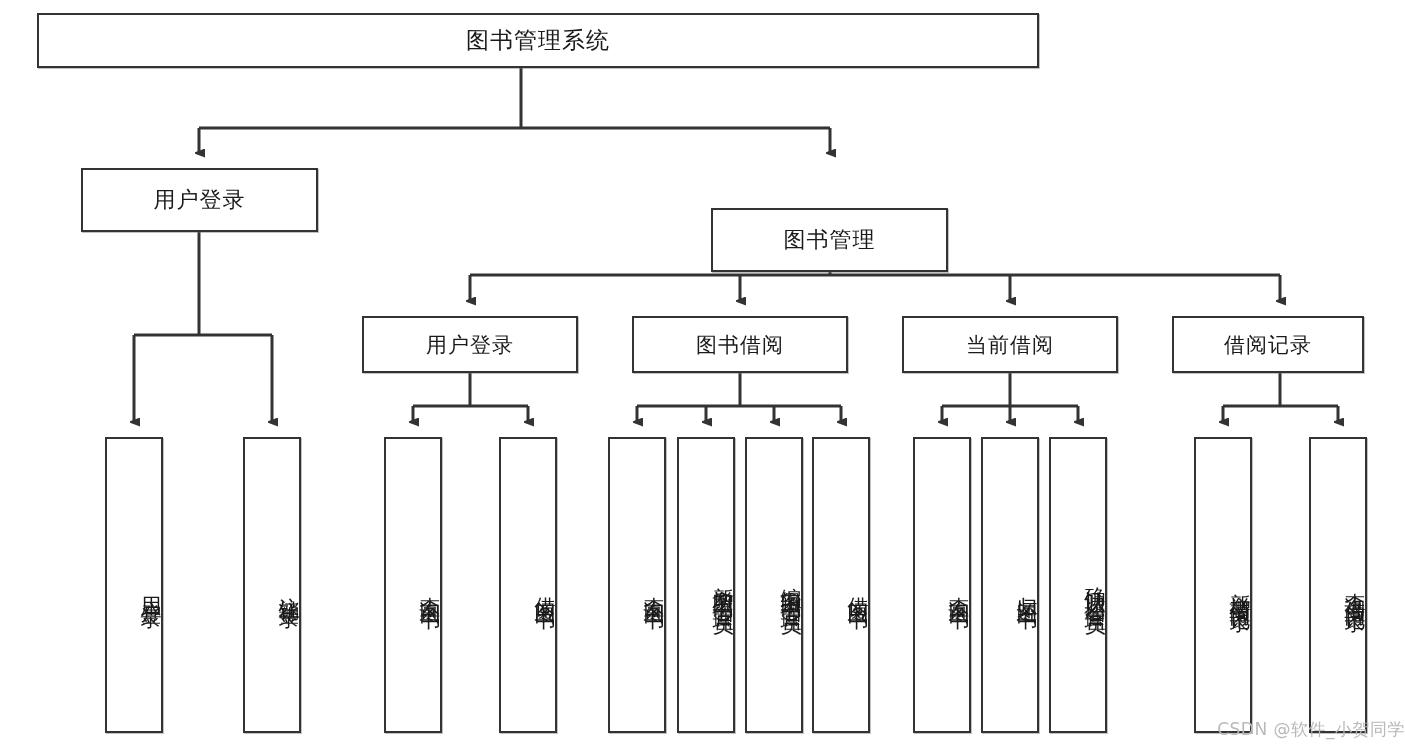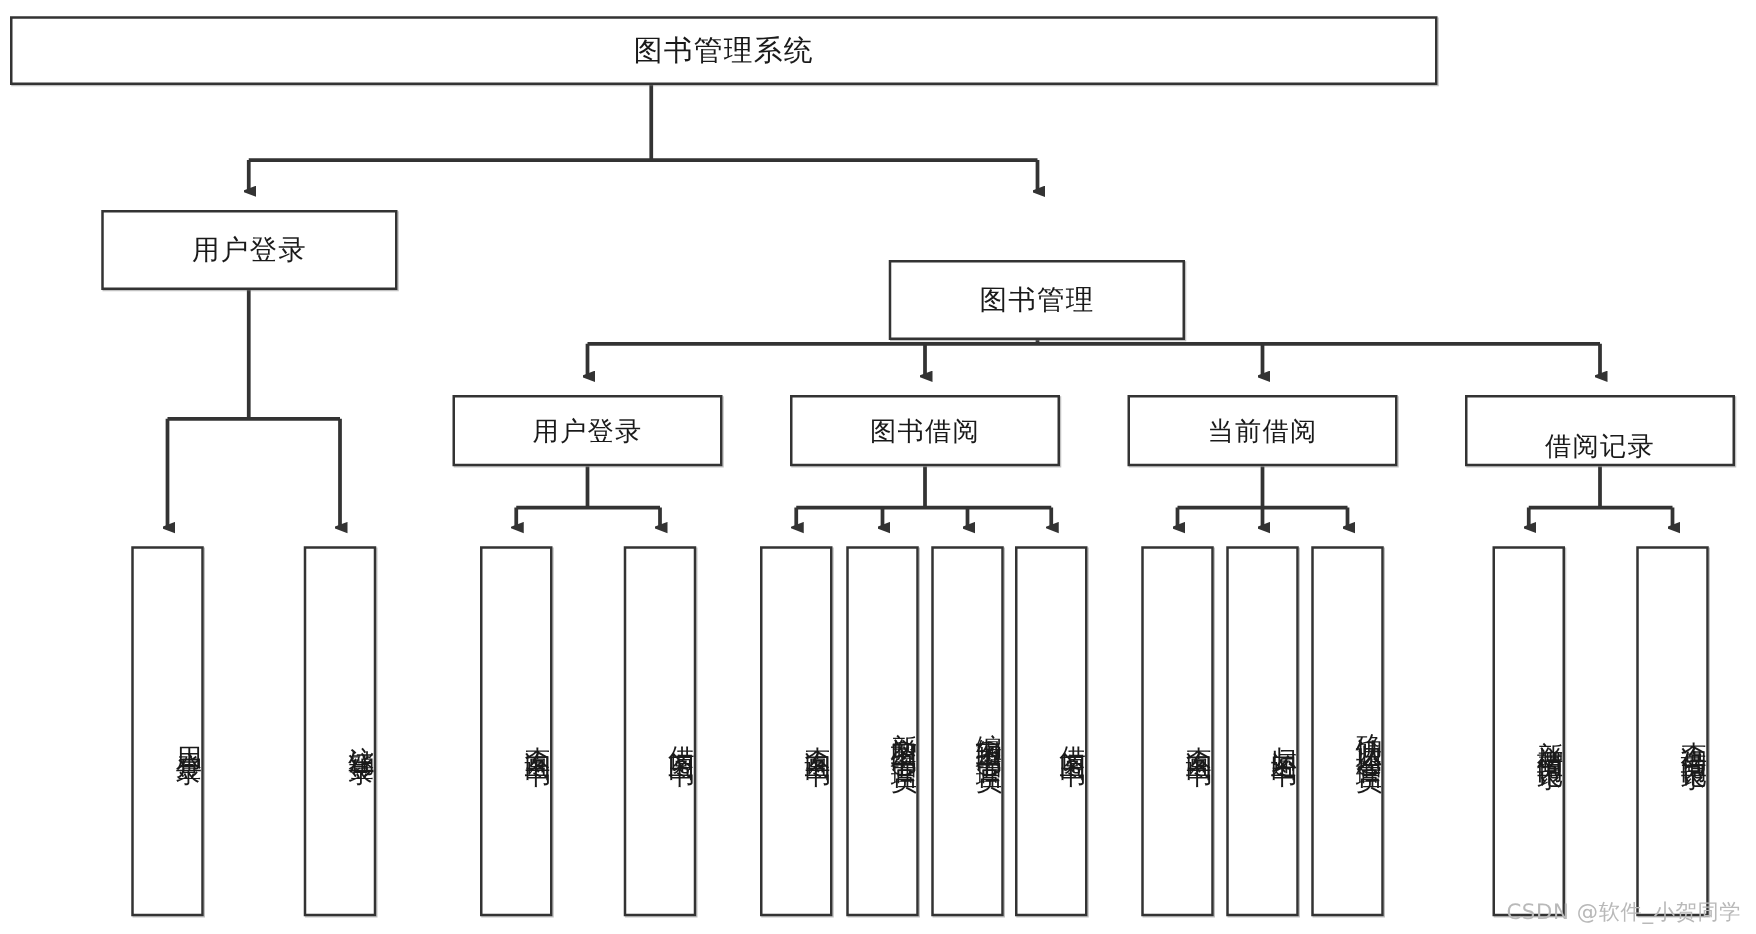--- a/index.html
+++ b/index.html
@@ -56,21 +56,21 @@
   svg.links {
     position: absolute;
     left: 0;
     top: 0;
     width: 1405px;
     height: 747px;
     pointer-events: none;
   }
   .watermark {
     position: absolute;
-    right: 12px;
+    right: 0;
     bottom: 6px;
     font-size: 17px;
     color: #b9b9b9;
     letter-spacing: 0.5px;
     white-space: nowrap;
   }
 </style>
 </head>
 <body>
 
@@ -119,41 +119,41 @@
       <path d="M1010,406 L1010,422" marker-end="url(#arrow)"></path>
       <path d="M1078,406 L1078,422" marker-end="url(#arrow)"></path>
 
       <path d="M1280,373 L1280,406"></path>
       <path d="M1223,406 L1338,406"></path>
       <path d="M1223,406 L1223,422" marker-end="url(#arrow)"></path>
       <path d="M1338,406 L1338,422" marker-end="url(#arrow)"></path>
     </g>
   </svg>
 
-  <div class="node node-root" style="left:8px; top:13px; width:1142px; height:55px;">
+  <div class="node node-root" style="left:37px; top:13px; width:1002px; height:55px;">
     <span>图书管理系统</span>
   </div>
 
   <div class="node node-l2" style="left:81px; top:168px; width:237px; height:64px;">
     <span>用户登录</span>
   </div>
   <div class="node node-l2" style="left:711px; top:168px; width:237px; height:64px;margin-top:40px;">
     <span>图书管理</span>
   </div>
 
   <div class="node node-l3" style="left:362px; top:316px; width:216px; height:57px;">
     <span>用户登录</span>
   </div>
   <div class="node node-l3" style="left:632px; top:316px; width:216px; height:57px;font-family:Liberation Serif, serif;">
     <span>图书借阅</span>
   </div>
   <div class="node node-l3" style="left:902px; top:316px; width:216px; height:57px;">
     <span>当前借阅</span>
   </div>
-  <div class="node node-l3" style="left:1172px; top:316px; width:216px; height:57px;align-items:flex-end;">
+  <div class="node node-l3" style="left:1172px; top:316px; width:192px; height:57px;">
     <span>借阅记录</span>
   </div>
 
   <div class="node node-leaf" style="left:105px; top:437px; width:58px; height:296px;">
     <span class="leaf-label">用户登录</span>
   </div>
   <div class="node node-leaf" style="left:243px; top:437px; width:58px; height:296px;">
     <span class="leaf-label">注销登录</span>
   </div>
 

